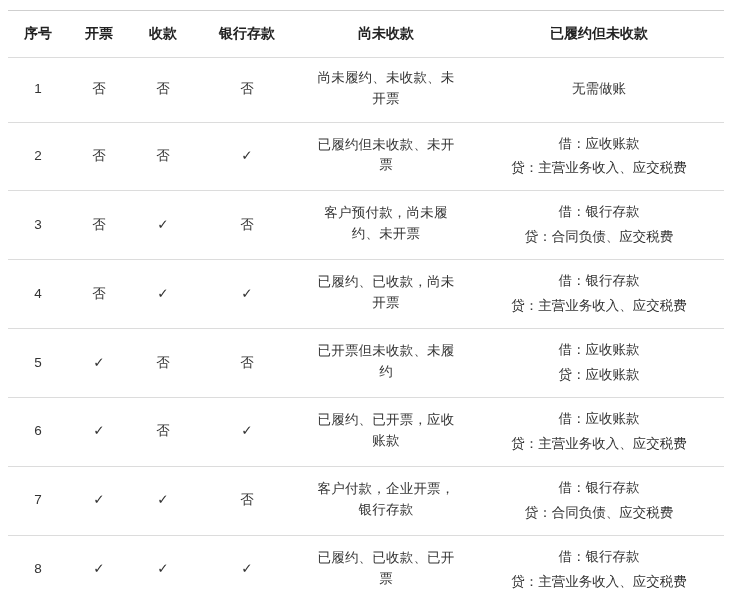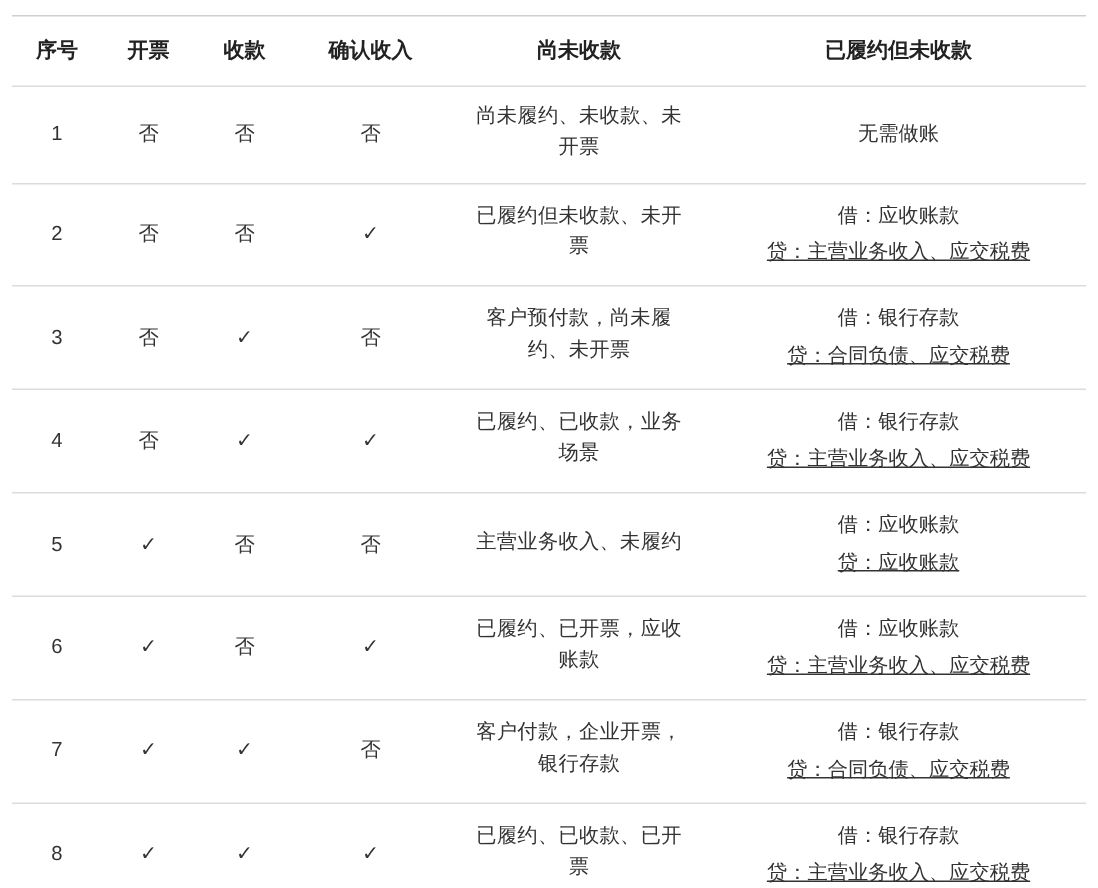--- a/index.html
+++ b/index.html
@@ -60,42 +60,41 @@
   .scene {
     letter-spacing: 0.2px;
     font-family: Liberation Mono, monospace;
   }
   .entry-line {
     display: block;
     white-space: nowrap;
   }
   .entry-line + .entry-line {
     margin-top: 4px;
-    text-decoration: underline;
   }
 </style>
 </head>
 <body>
 
 <div class="table-wrap">
   <table class="matrix">
     <colgroup>
       <col class="c-seq">
       <col class="c-inv">
       <col class="c-pay">
       <col class="c-rev">
       <col class="c-scene">
       <col class="c-entry">
     </colgroup>
     <thead>
       <tr>
         <th>序号</th>
         <th>开票</th>
         <th>收款</th>
-        <th>确认收入</th>
+        <th>银行存款</th>
         <th>尚未收款</th>
         <th>已履约但未收款</th>
       </tr>
     </thead>
     <tbody>
       <tr>
         <td>1</td>
         <td class="mark">否</td>
         <td class="mark">否</td>
         <td class="mark">否</td>
@@ -124,32 +123,32 @@
         <td>
           <span class="entry-line">借：银行存款</span>
           <span class="entry-line">贷：合同负债、应交税费</span>
         </td>
       </tr>
       <tr>
         <td>4</td>
         <td class="mark">否</td>
         <td class="mark">✓</td>
         <td class="mark">✓</td>
-        <td class="scene">已履约、已收款，业务场景</td>
+        <td class="scene">已履约、已收款，尚未开票</td>
         <td>
           <span class="entry-line">借：银行存款</span>
           <span class="entry-line">贷：主营业务收入、应交税费</span>
         </td>
       </tr>
       <tr>
         <td>5</td>
         <td class="mark">✓</td>
         <td class="mark">否</td>
         <td class="mark">否</td>
-        <td class="scene">主营业务收入、未履约</td>
+        <td class="scene">已开票但未收款、未履约</td>
         <td>
           <span class="entry-line">借：应收账款</span>
           <span class="entry-line">贷：应收账款</span>
         </td>
       </tr>
       <tr>
         <td>6</td>
         <td class="mark">✓</td>
         <td class="mark">否</td>
         <td class="mark">✓</td>

